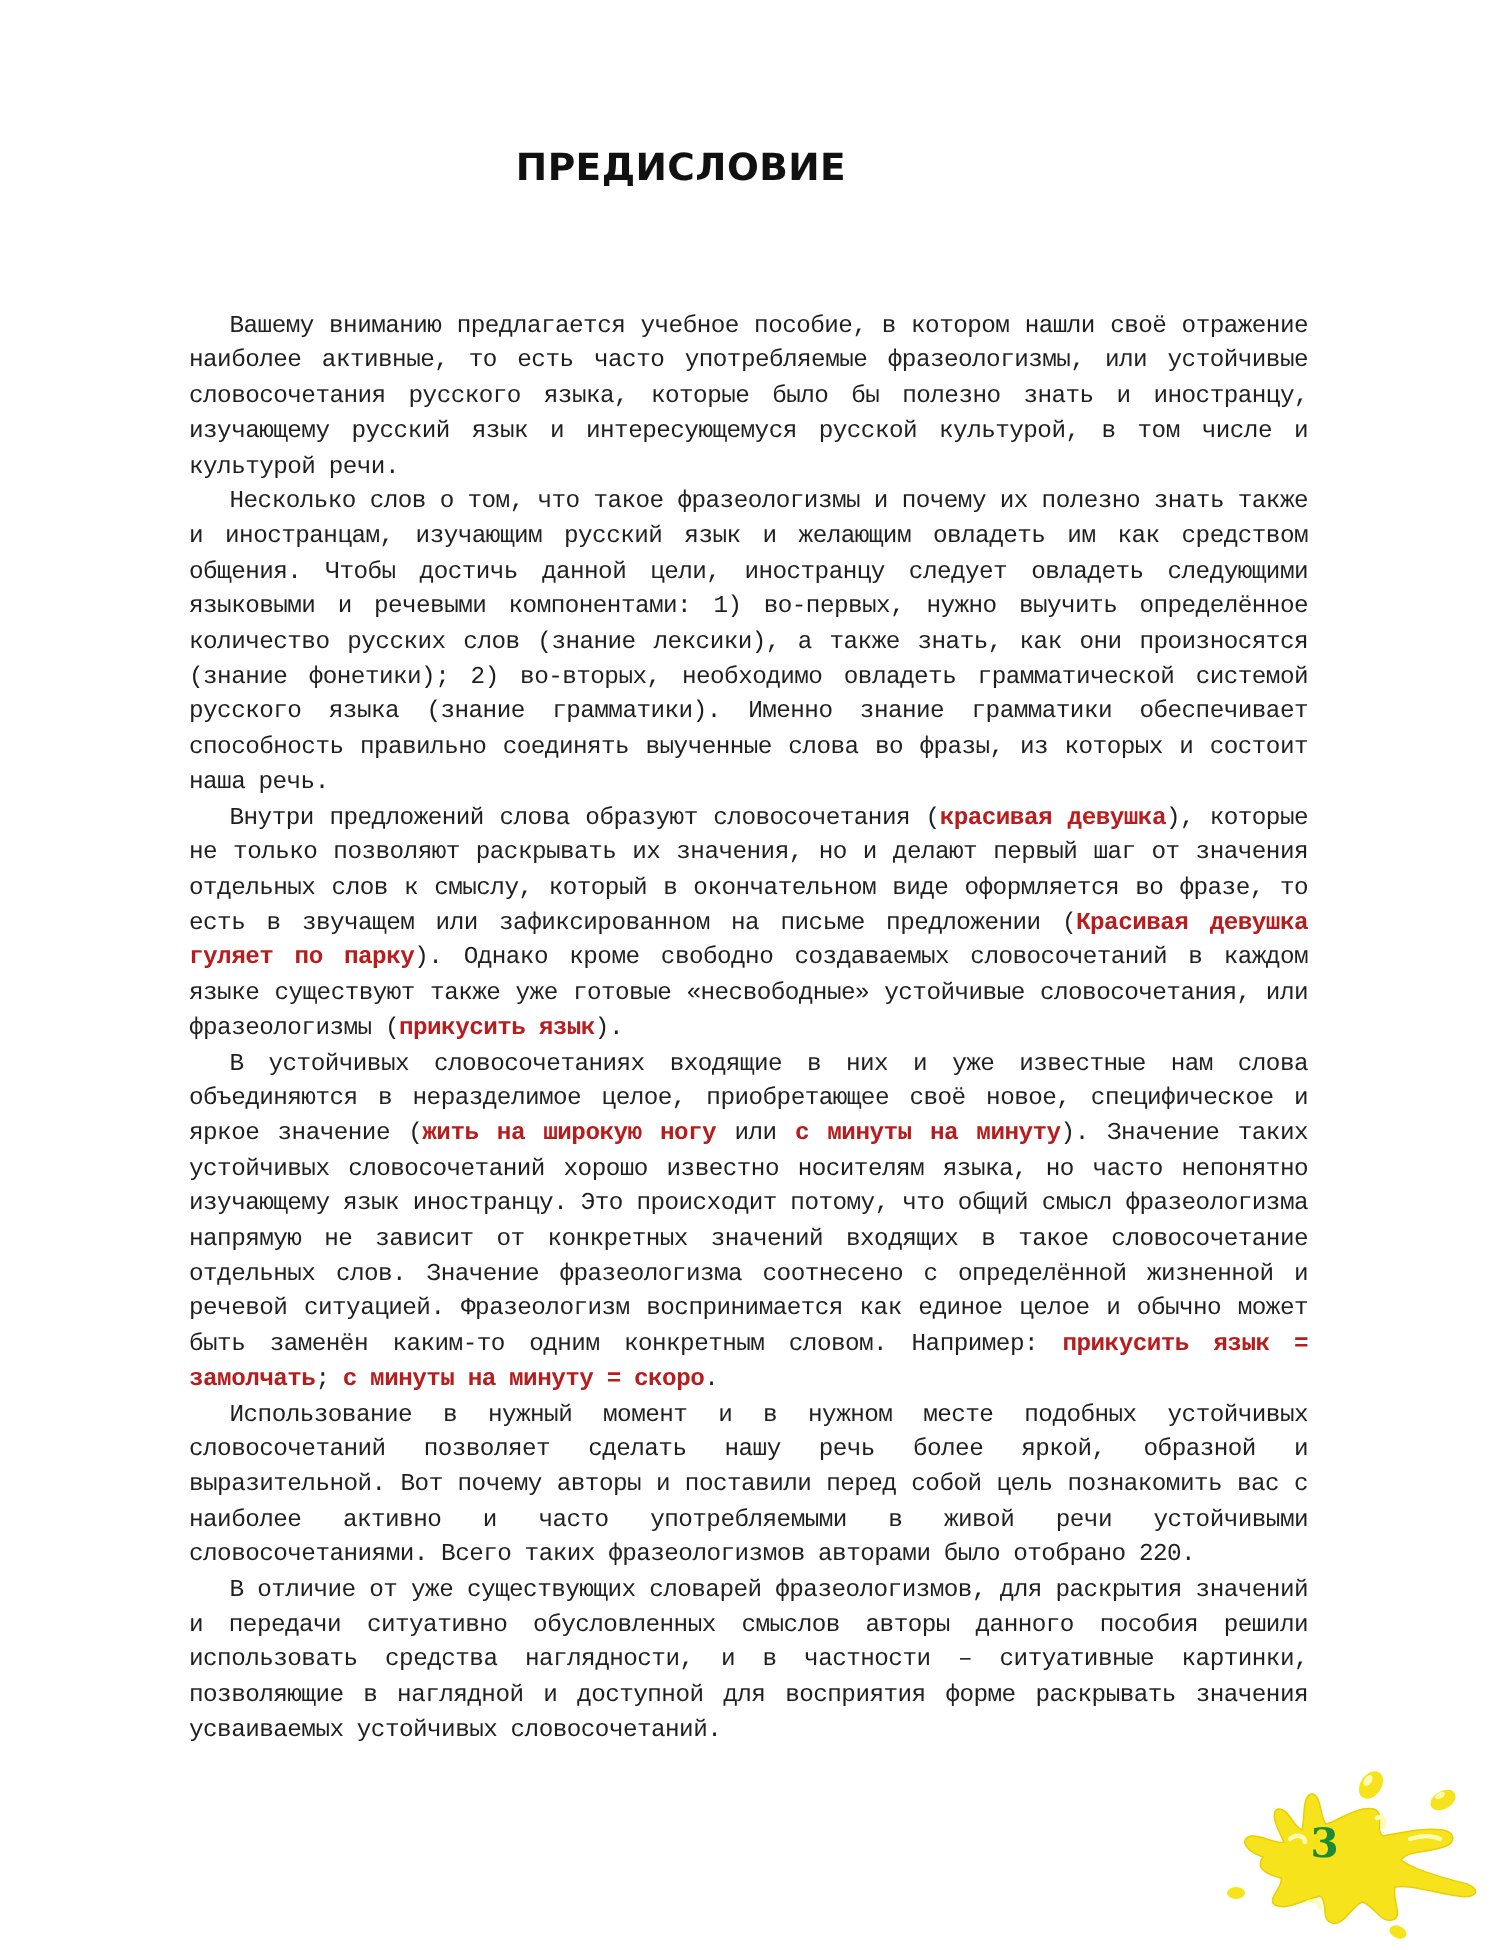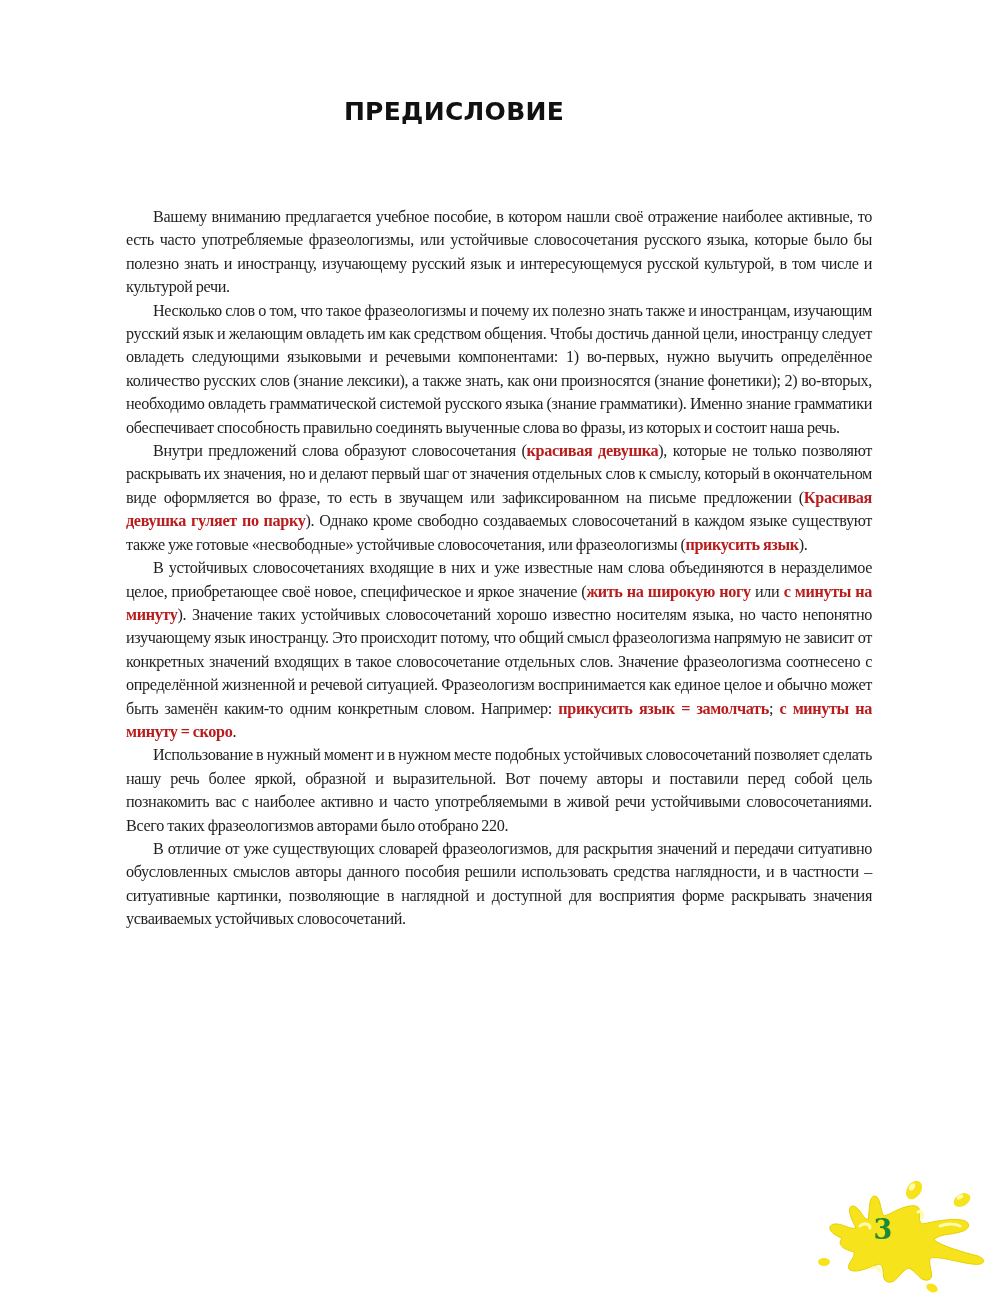--- a/index.html
+++ b/index.html
@@ -25,21 +25,21 @@
       font-weight: bold;
       font-size: 25px;
       letter-spacing: 0.3px;
       color: #111;
     }
     .body-text {
       position: absolute;
       top: 206px;
       left: 126px;
       width: 746px;
-      font-family: Liberation Serif, serif;
+      font-family: Liberation Mono, monospace;
       font-size: 16.2px;
       line-height: 23.4px;
       text-align: justify;
       letter-spacing: -0.35px;
       word-spacing: -0.5px;
       color: #1f1f1f;
     }
     .body-text p {
       margin: 0;
       text-indent: 27px;

